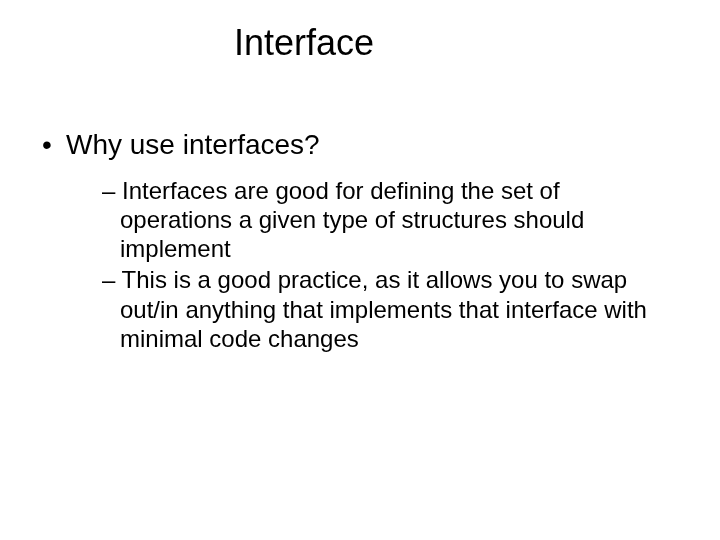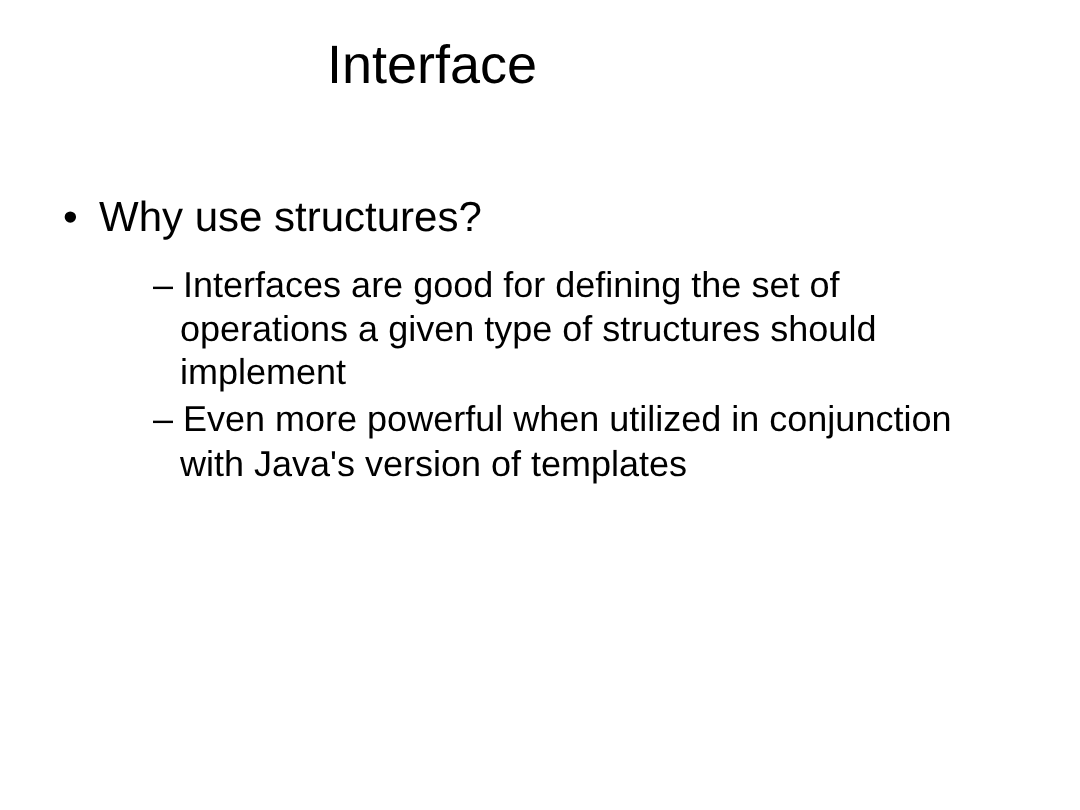--- a/index.html
+++ b/index.html
@@ -13,21 +13,21 @@
   }
   .slide {
     width: 720px;
     height: 540px;
     position: relative;
     box-sizing: border-box;
   }
   .title {
     position: absolute;
     top: 22px;
-    left: 0;
+    left: 16px;
     width: 576px;
     text-align: center;
     font-size: 36px;
     font-weight: 400;
   }
   .body {
     position: absolute;
     top: 128px;
     left: 42px;
     width: 628px;
@@ -58,23 +58,23 @@
 </head>
 <body>
 
 <div class="slide">
 
   <div class="title">Interface</div>
 
   <div class="body">
 
     <div class="level1">
-      <span class="l1-bullet">•</span><span>Why use structures?</span>
+      <span class="l1-bullet">•</span><span>Why use interfaces?</span>
     </div>
 
     <div class="level2-wrap">
       <p class="level2"><span class="l2-dash">– </span><span>Interfaces are good for defining the set of operations a given type of structures should implement</span></p>
-      <p class="level2"><span class="l2-dash">– </span><span>Even more powerful when utilized in conjunction with Java's version of templates</span></p>
+      <p class="level2"><span class="l2-dash">– </span><span>This is a good practice, as it allows you to swap out/in anything that implements that interface with minimal code changes</span></p>
     </div>
 
   </div>
 
 </div>
 
 </body></html>

